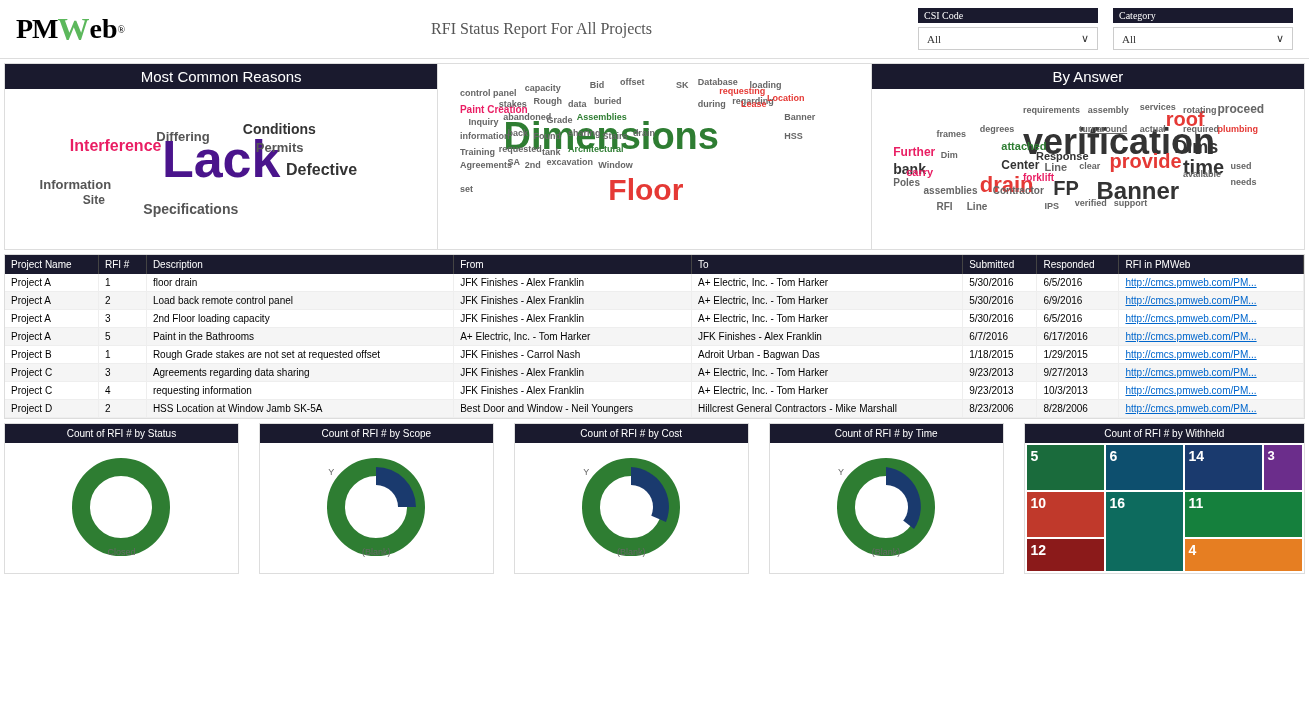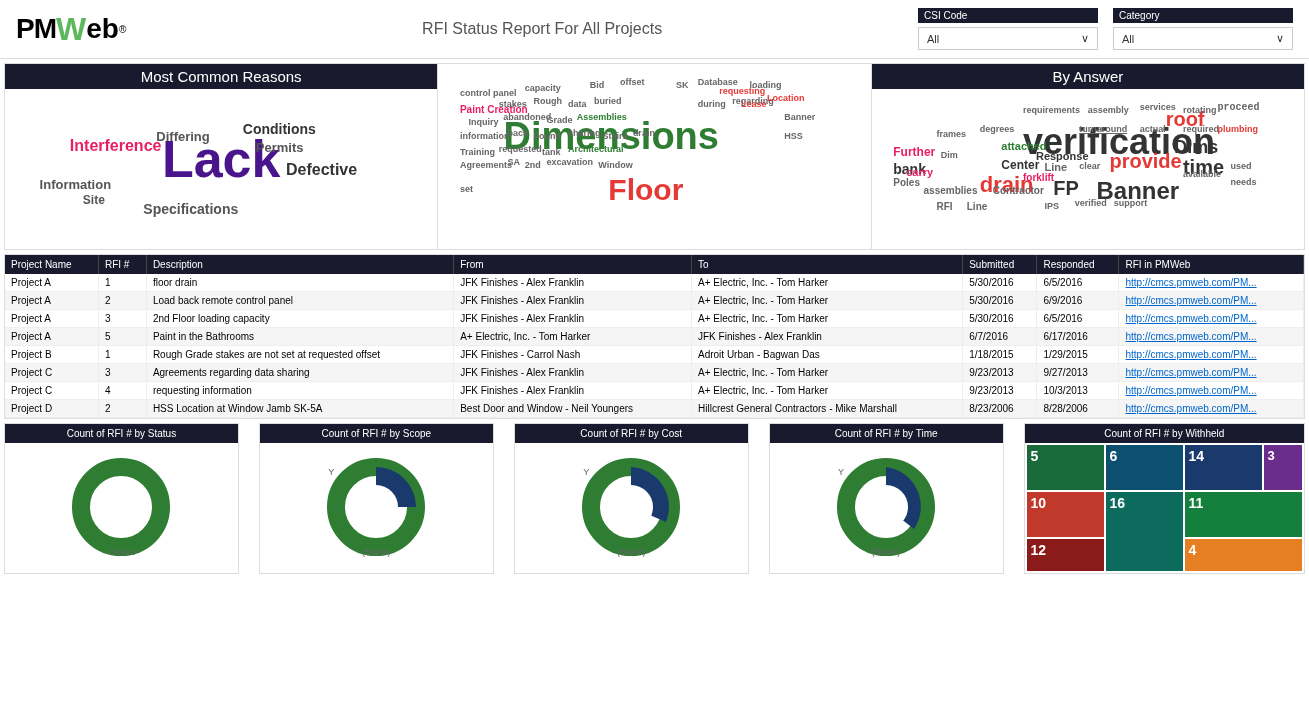--- a/index.html
+++ b/index.html
@@ -1,19 +1,19 @@
 <!DOCTYPE html>
 <html><head>
   <meta charset="utf-8">
   <style>
     * { box-sizing: border-box; margin: 0; padding: 0; }
     body { font-family: Arial, sans-serif; background: #fff; font-size: 11px; width: 1309px; overflow-x: hidden; }
     
     
-    .header { display: flex; align-items: center; padding: 8px 16px; border-bottom: 1px solid #ddd; background: #fff; }
+    .header { display: flex; align-items: center; padding: 8px 16px; border-bottom: 1px solid #ddd; background: #fff; font-family: Liberation Serif, serif; }
     .logo { display: flex; align-items: center; margin-right: 40px; }
     .logo-pm { font-size: 28px; font-weight: bold; color: #000; letter-spacing: -1px; }
     .logo-w { font-size: 32px; font-weight: bold; color: #5cb85c; }
     .logo-eb { font-size: 28px; font-weight: bold; color: #000; }
     .logo-r { font-size: 10px; color: #000; vertical-align: super; }
     .header-title { flex: 1; text-align: center; font-size: 16px; color: #555; }
     .header-filters { display: flex; gap: 15px; }
     .filter-group { display: flex; flex-direction: column; gap: 4px; min-width: 180px; }
     .filter-label { font-size: 10px; color: #555; background: #1a1a2e; color: #fff; padding: 2px 6px; }
     .filter-select { border: 1px solid #ccc; padding: 4px 8px; display: flex; align-items: center; justify-content: space-between; background: #fff; cursor: pointer; font-size: 11px; }
@@ -157,21 +157,21 @@
       <span class="word" style="left:12%;top:60%;font-size:10px;color:#666;">assemblies</span>
       <span class="word" style="left:28%;top:60%;font-size:10px;color:#666;">Contractor</span>
       <span class="word" style="left:30%;top:43%;font-size:12px;color:#333;">Center</span>
       <span class="word" style="left:38%;top:38%;font-size:11px;color:#333;">Response</span>
       <span class="word" style="left:15%;top:25%;font-size:9px;color:#666;">frames</span>
       <span class="word" style="left:25%;top:22%;font-size:9px;color:#666;">degrees</span>
       <span class="word" style="left:35%;top:10%;font-size:9px;color:#666;">requirements</span>
       <span class="word" style="left:50%;top:10%;font-size:9px;color:#666;">assembly</span>
       <span class="word" style="left:62%;top:8%;font-size:9px;color:#666;">services</span>
       <span class="word" style="left:72%;top:10%;font-size:9px;color:#666;">rotating</span>
-      <span class="word" style="left:80%;top:8%;font-size:10px;color:#666;font-family:Liberation Mono, monospace;">proceed</span>
+      <span class="word" style="left:80%;top:8%;font-size:12px;color:#666;">proceed</span>
       <span class="word" style="left:48%;top:22%;font-size:9px;color:#666;text-decoration:underline;">turnaround</span>
       <span class="word" style="left:62%;top:22%;font-size:9px;color:#666;">actual</span>
       <span class="word" style="left:72%;top:22%;font-size:9px;color:#666;">required</span>
       <span class="word" style="left:80%;top:22%;font-size:9px;color:#e53935;">plumbing</span>
       <span class="word" style="left:72%;top:50%;font-size:9px;color:#666;">available</span>
       <span class="word" style="left:83%;top:45%;font-size:9px;color:#666;">used</span>
       <span class="word" style="left:40%;top:45%;font-size:11px;color:#666;">Line</span>
       <span class="word" style="left:48%;top:45%;font-size:9px;color:#666;">clear</span>
       <span class="word" style="left:83%;top:55%;font-size:9px;color:#666;">needs</span>
       <span class="word" style="left:15%;top:70%;font-size:10px;color:#666;">RFI</span>

